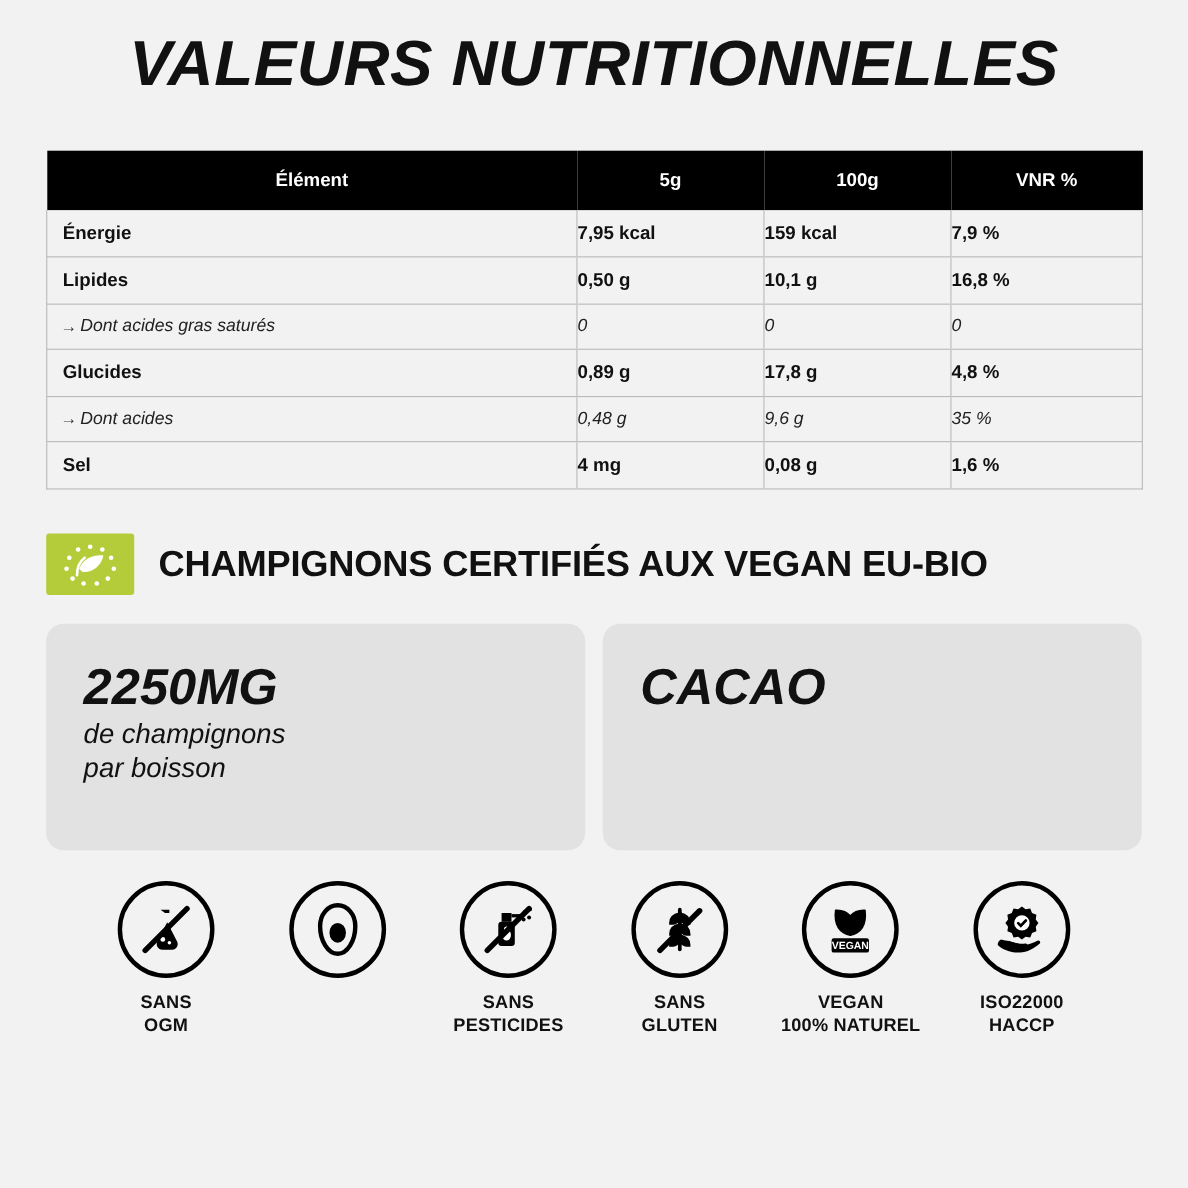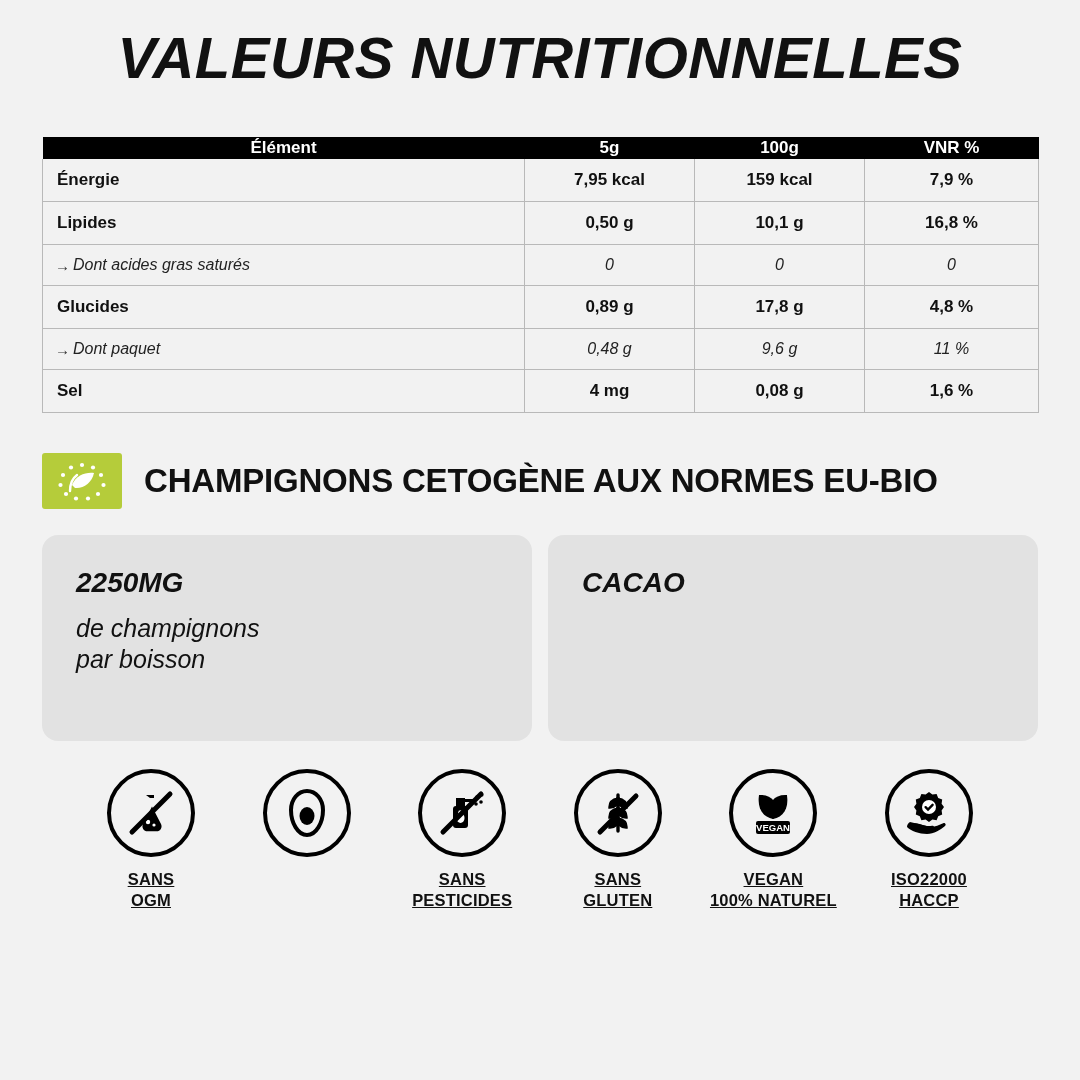--- a/index.html
+++ b/index.html
@@ -29,30 +29,30 @@
     width: 996px;
     border-collapse: collapse;
     table-layout: fixed;
     background: #f2f2f2;
   }
   .nutri-table thead th {
     background: #000;
     color: #fff;
     font-size: 17px;
     font-weight: 700;
-    padding: 1px 0;
+    padding: 17px 0;
     text-align: center;
   }
   .nutri-table thead th.elem { }
   .nutri-table tbody td {
     border-bottom: 1px solid #b9b9b9;
     font-size: 17px;
     font-weight: 700;
     padding: 11px 0;
-    text-align: center;
+    text-align: left;
     height: 38px;
   }
   .nutri-table tbody tr td:first-child {
     text-align: left;
     padding-left: 14px;
     border-left: 1px solid #b9b9b9;
   }
   .nutri-table tbody td:nth-child(2) { border-left: 1px solid #b9b9b9; }
   .nutri-table tbody td:nth-child(3) { border-left: 1px solid #b9b9b9; }
   .nutri-table tbody td:nth-child(4) { border-left: 1px solid #b9b9b9; border-right: 1px solid #b9b9b9; }
@@ -100,25 +100,25 @@
     margin-top: 26px;
   }
   .card {
     flex: 1 1 0;
     background: #e2e2e2;
     border-radius: 16px;
     padding: 34px 30px 30px 34px;
     height: 206px;
   }
   .card-big {
-    font-size: 28px;
+    font-size: 46px;
     font-weight: 700;
     font-style: italic;
     line-height: 1;
-    margin-bottom: 16px;
+    margin-bottom: 5px;
   }
   .card-sub {
     font-size: 25px;
     font-style: italic;
     line-height: 1.25;
   }
 
   
   .badges {
     display: flex;
@@ -134,21 +134,20 @@
     margin: 0 auto 12px;
     display: flex; align-items: center; justify-content: center;
     position: relative;
   }
   .badge-circle svg { display: block; }
   .badge-label {
     font-size: 16.5px;
     font-weight: 700;
     line-height: 1.25;
     letter-spacing: 0.2px;
-    text-decoration: underline;
   }
 </style>
 </head>
 <body>
 
 <div class="page">
 
   <h1 class="title">VALEURS NUTRITIONNELLES</h1>
 
   <table class="nutri-table">
@@ -179,24 +178,24 @@
           <td>0</td>
           <td>0</td>
         </tr>
         <tr>
           <td>Glucides</td>
           <td>0,89 g</td>
           <td>17,8 g</td>
           <td>4,8 %</td>
         </tr>
         <tr class="sub">
-          <td><span class="arrow-ico">→</span><span>Dont paquet</span></td>
+          <td><span class="arrow-ico">→</span><span>Dont acides</span></td>
           <td>0,48 g</td>
           <td>9,6 g</td>
-          <td>11 %</td>
+          <td>35 %</td>
         </tr>
         <tr>
           <td>Sel</td>
           <td>4 mg</td>
           <td>0,08 g</td>
           <td>1,6 %</td>
         </tr>
       </tbody>
   </table>
 
@@ -213,21 +212,21 @@
           <circle cx="34" cy="45.5" r="2.1"></circle>
           <circle cx="24" cy="41" r="2.1"></circle>
           <circle cx="18.5" cy="32" r="2.1"></circle>
           <circle cx="21" cy="22" r="2.1"></circle>
           <circle cx="29" cy="14.5" r="2.1"></circle>
         </g>
         <path d="M30 32 C34 22 44 19 52 20 C50 30 41 36 33 35 Z" fill="#ffffff"></path>
         <path d="M28 38 C28 30 31 25 35 22" stroke="#ffffff" stroke-width="2.4" fill="none" stroke-linecap="round"></path>
       </svg>
     </div>
-    <div class="bio-text">CHAMPIGNONS CETOGÈNE AUX NORMES EU-BIO</div>
+    <div class="bio-text">CHAMPIGNONS CERTIFIÉS AUX VEGAN EU-BIO</div>
   </div>
 
   <div class="cards" id="cards">
       <div class="card">
         <div class="card-big">2250MG</div>
         <div class="card-sub">de champignons<br>par boisson</div>
       </div>
       <div class="card">
         <div class="card-big">CACAO</div>
       </div>

